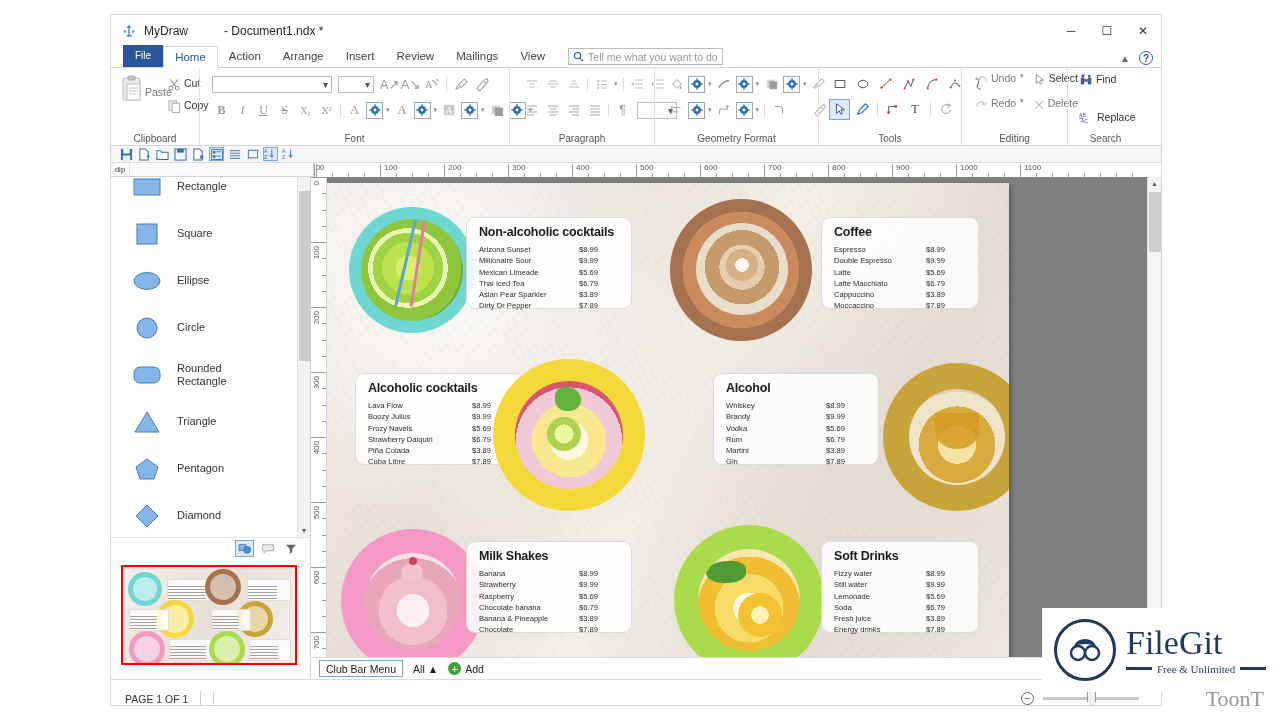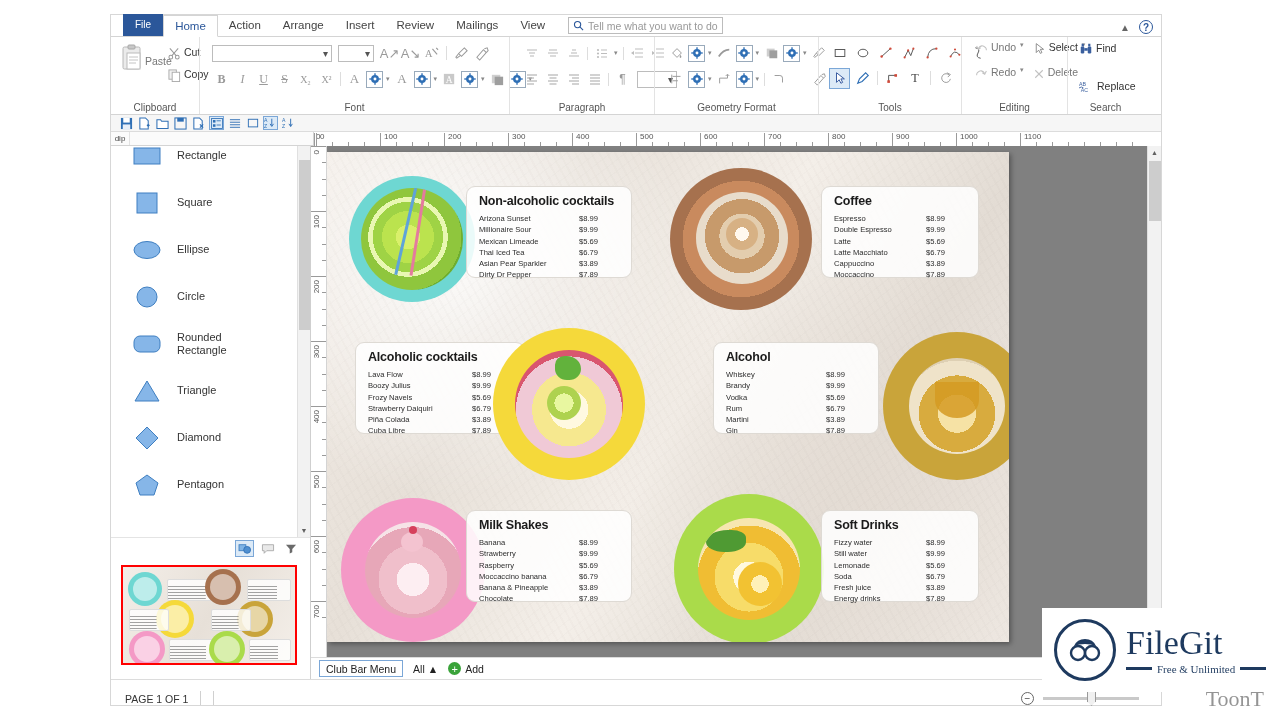--- a/index.html
+++ b/index.html
@@ -284,20 +284,38 @@
     font-family: "Liberation Serif", serif; font-size: 22px; color: #3d3d3d; opacity: .55;
   }
 </style>
 </head>
 <body>
 
 <div id="root">
 
   <div class="window">
 
+    <div class="titlebar">
+      <span class="app-icon">
+        <svg width="16" height="16" viewBox="0 0 16 16">
+          <path d="M8 1.5 L10.4 5 L5.6 5 Z" fill="#3a8fd0"></path>
+          <path d="M2.3 7.6 L5.4 7.6 L3.9 10.4 Z" fill="#3a8fd0"></path>
+          <path d="M10.6 7.6 L13.7 7.6 L12.2 10.4 Z" fill="#3a8fd0"></path>
+          <rect x="7.3" y="5" width="1.4" height="8" fill="#3a8fd0"></rect>
+          <rect x="5.3" y="12.2" width="5.4" height="1.4" fill="#3a8fd0"></rect>
+        </svg>
+      </span>
+      <span class="app-name">MyDraw</span>
+      <span class="doc-name">- Document1.ndx *</span>
+      <div class="win-buttons">
+        <div class="win-btn">─</div>
+        <div class="win-btn">☐</div>
+        <div class="win-btn close">✕</div>
+      </div>
+    </div>
 
     <div class="ribbon-tabs">
       <div class="tab-file">File</div>
       <div class="tab active">Home</div>
       <div class="tab">Action</div>
       <div class="tab">Arrange</div>
       <div class="tab">Insert</div>
       <div class="tab">Review</div>
       <div class="tab">Mailings</div>
       <div class="tab">View</div>
@@ -1087,33 +1105,33 @@
             <div class="shape-item">
               <span class="shape-glyph">
                 <svg width="26" height="22" viewBox="0 0 26 22">
                   <path d="M13 1 L25 21 L1 21 z" fill="#86b6e8" stroke="#3f7fc1"></path>
                 </svg>
               </span>
               <span class="shape-label">Triangle</span>
             </div>
             <div class="shape-item">
               <span class="shape-glyph">
+                <svg width="24" height="22" viewBox="0 0 24 22">
+                  <path d="M12 1 L23 9 L19 21 L5 21 L1 9 z" fill="#86b6e8" stroke="#3f7fc1"></path>
+                </svg>
+              </span>
+              <span class="shape-label">Pentagon</span>
+            </div>
+            <div class="shape-item">
+              <span class="shape-glyph">
                 <svg width="24" height="24" viewBox="0 0 24 24">
                   <path d="M12 1 L23 12 L12 23 L1 12 z" fill="#86b6e8" stroke="#3f7fc1"></path>
                 </svg>
               </span>
               <span class="shape-label">Diamond</span>
-            </div>
-            <div class="shape-item">
-              <span class="shape-glyph">
-                <svg width="24" height="22" viewBox="0 0 24 22">
-                  <path d="M12 1 L23 9 L19 21 L5 21 L1 9 z" fill="#86b6e8" stroke="#3f7fc1"></path>
-                </svg>
-              </span>
-              <span class="shape-label">Pentagon</span>
             </div>
           </div>
         <div class="left-tools">
           <div class="lt-btn sel">
             <svg width="14" height="12" viewBox="0 0 16 14">
                 <rect x="1" y="2" width="8" height="7" fill="#7eb3e5" stroke="#3f7fc1"></rect>
                 <circle cx="10.5" cy="8" r="4" fill="#4f8fd0" stroke="#2f6fb5"></circle>
               </svg>
           </div>
           <div class="lt-btn">
@@ -1372,21 +1390,21 @@
                     </div>
                     <div class="menu-row">
                       <span class="nm">Strawberry</span>
                       <span class="pr">$9.99</span>
                     </div>
                     <div class="menu-row">
                       <span class="nm">Raspberry</span>
                       <span class="pr">$5.69</span>
                     </div>
                     <div class="menu-row">
-                      <span class="nm">Moccaccino banana</span>
+                      <span class="nm">Chocolate banana</span>
                       <span class="pr">$6.79</span>
                     </div>
                     <div class="menu-row">
                       <span class="nm">Banana &amp; Pineapple</span>
                       <span class="pr">$3.89</span>
                     </div>
                     <div class="menu-row">
                       <span class="nm">Chocolate</span>
                       <span class="pr">$7.89</span>
                     </div>

